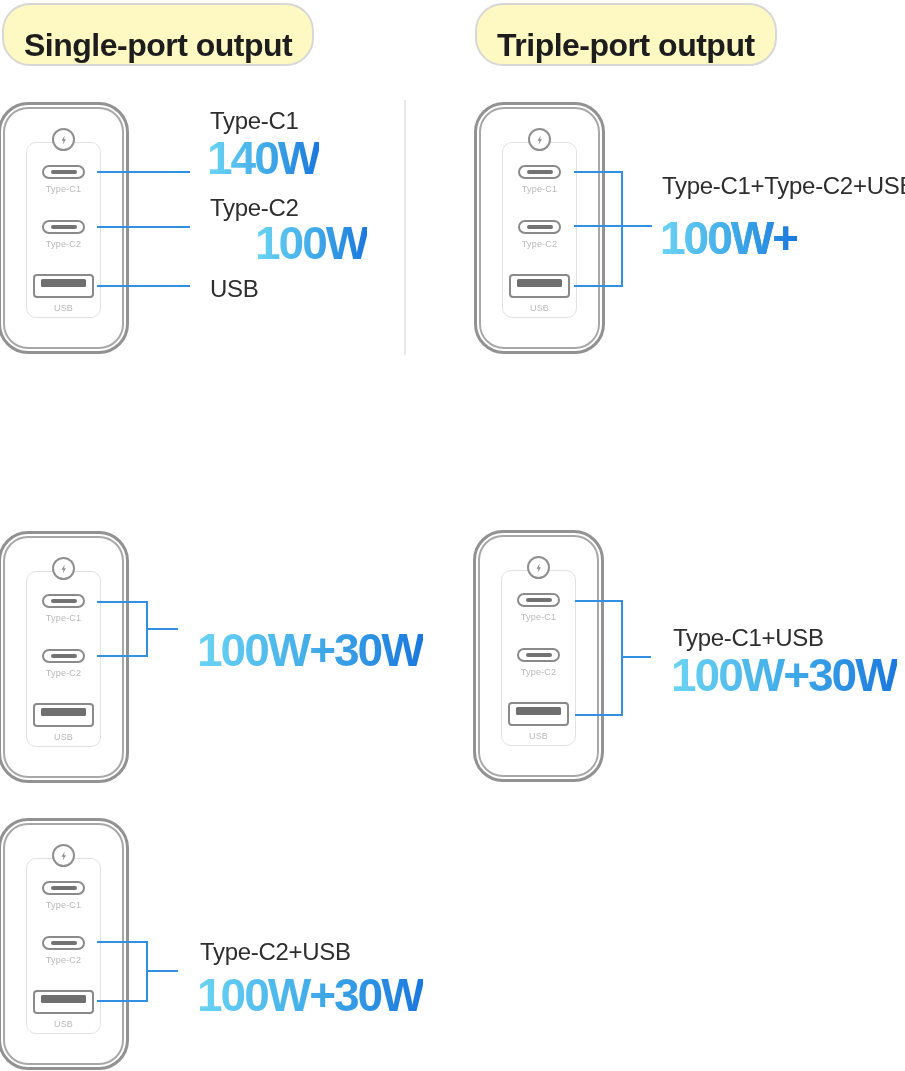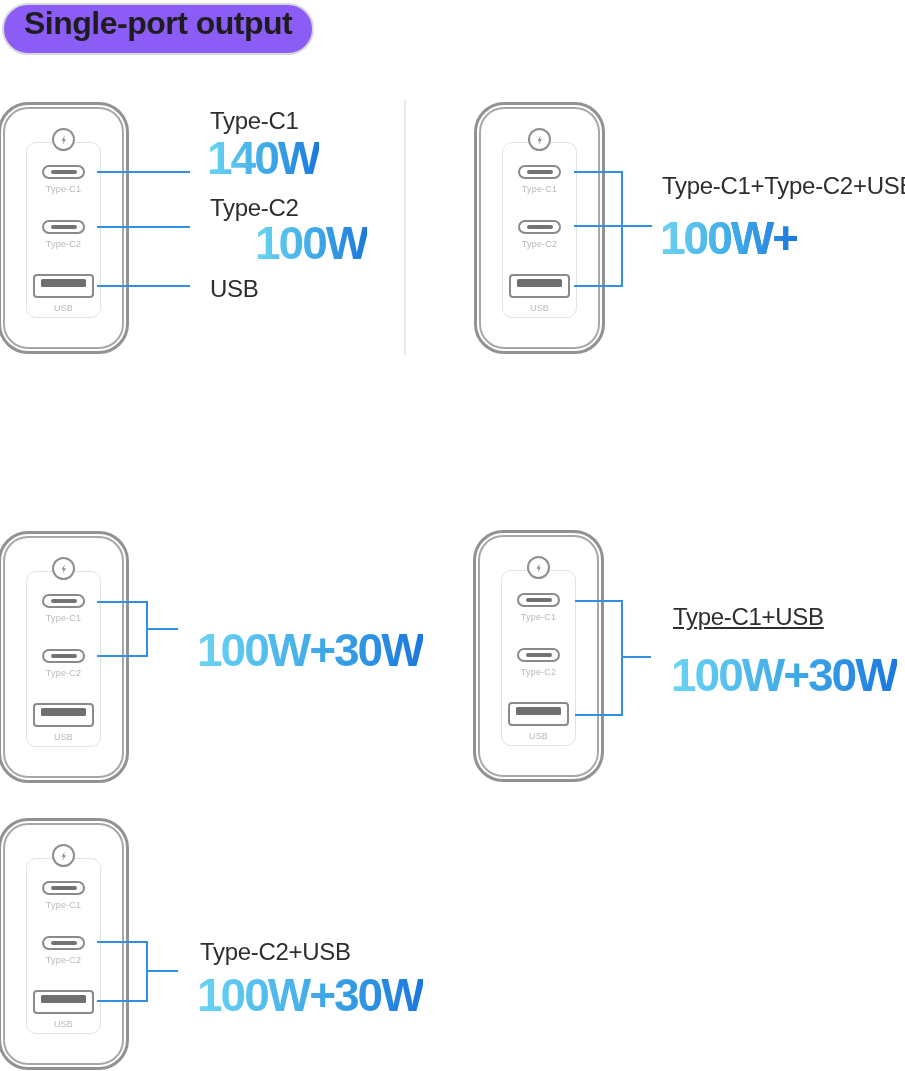--- a/index.html
+++ b/index.html
@@ -2,22 +2,22 @@
 <html><head>
 <meta charset="utf-8">
 <style>
   html,body{margin:0;padding:0;background:#fff;}
   .canvas{
     position:relative;width:905px;height:1071px;overflow:hidden;background:#ffffff;
     font-family:"Liberation Sans", sans-serif;
   }
   
   .pill{
-    position:absolute;display:inline-flex;align-items:flex-start;box-sizing:border-box;
-    height:52px;padding:0 20px;background:#8b5cf6;border:2px solid #d7d7d7;border-radius:28px;
+    position:absolute;display:inline-flex;align-items:flex-end;box-sizing:border-box;
+    height:63px;padding:0 20px;background:#fef9c3;border:2px solid #d7d7d7;border-radius:28px;
     font-size:32px;font-weight:700;color:#1d1d1d;letter-spacing:-0.5px;white-space:nowrap;
   }
   
   .charger{position:absolute;width:131px;height:252px;}
   .body-outer{position:absolute;inset:0;border:3px solid #929292;border-radius:30px;background:#fff;box-sizing:border-box;}
   .body-inner{position:absolute;inset:5px;border:2px solid #a8a8a8;border-radius:25px;box-sizing:border-box;}
   .panel{position:absolute;left:28px;top:40px;width:75px;height:176px;border:1.5px solid #e2e2e2;border-radius:10px;background:#fff;box-sizing:border-box;}
   .logo{position:absolute;left:54px;top:26px;width:23px;height:23px;border:2px solid #8f8f8f;border-radius:50%;
         background:#fff;box-sizing:border-box;display:flex;align-items:center;justify-content:center;}
   .logo svg{width:12px;height:12px;}
@@ -46,20 +46,23 @@
   }
 </style>
 </head>
 <body>
 
 <div class="canvas">
 
   <div class="pill" style="left:2px;top:3px;">
     <span>Single-port output</span>
   </div>
+  <div class="pill" style="left:475px;top:3px;">
+    <span>Triple-port output</span>
+  </div>
 
   <div class="divider"></div>
 
   <div class="charger" style="left:-2px;top:102px;">
     <div class="body-outer"></div>
     <div class="body-inner"></div>
     <div class="panel"></div>
     <div class="logo">
       <svg viewBox="0 0 24 24">
           <path d="M13.5 3 L7 13.5 h4 l-1.5 7.5 L16 10.5 h-4 z" fill="#8f8f8f"></path>
@@ -173,21 +176,21 @@
         <div class="bar"></div>
       </div>
     <div class="plabel pl-usb">USB</div>
   </div>
 
   <div class="hline" style="left:575px;top:600px;width:48px;"></div>
   <div class="hline" style="left:575px;top:714px;width:48px;"></div>
   <div class="vline" style="left:621px;top:600px;height:116px;"></div>
   <div class="hline" style="left:621px;top:656px;width:30px;"></div>
 
-  <div class="combo-label" style="left:673px;top:605px;text-decoration:underline;">Type-C1+USB</div>
+  <div class="combo-label" style="left:673px;top:626px;">Type-C1+USB</div>
   <div class="watt" style="left:671px;top:652px;">100W+30W</div>
 
   <div class="charger" style="left:-2px;top:818px;">
     <div class="body-outer"></div>
     <div class="body-inner"></div>
     <div class="panel"></div>
     <div class="logo">
       <svg viewBox="0 0 24 24">
           <path d="M13.5 3 L7 13.5 h4 l-1.5 7.5 L16 10.5 h-4 z" fill="#8f8f8f"></path>
         </svg>

